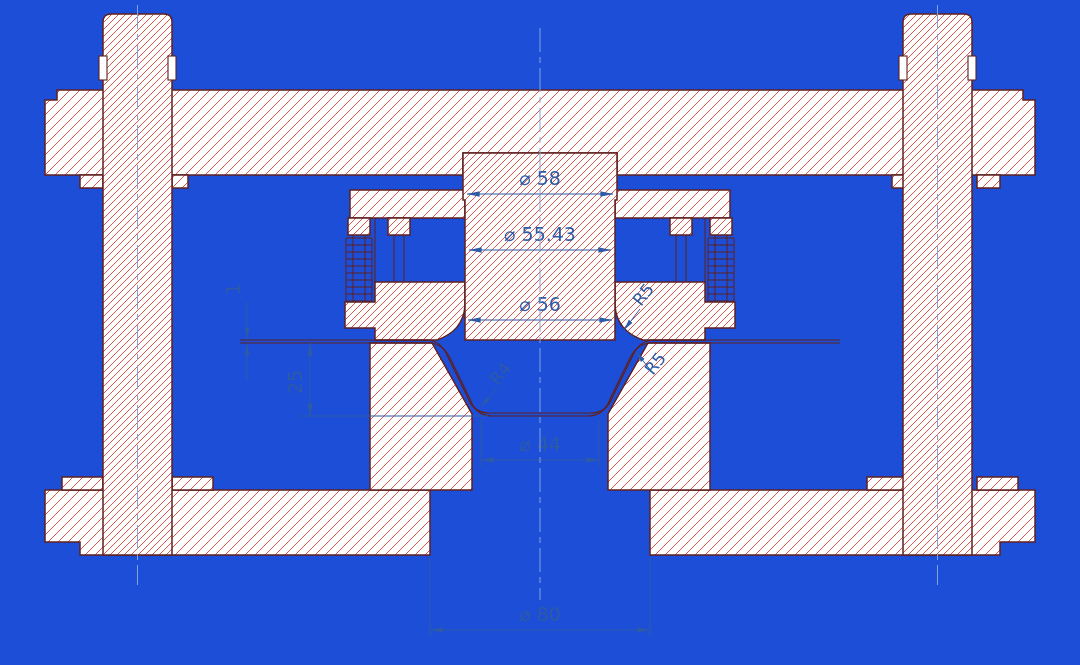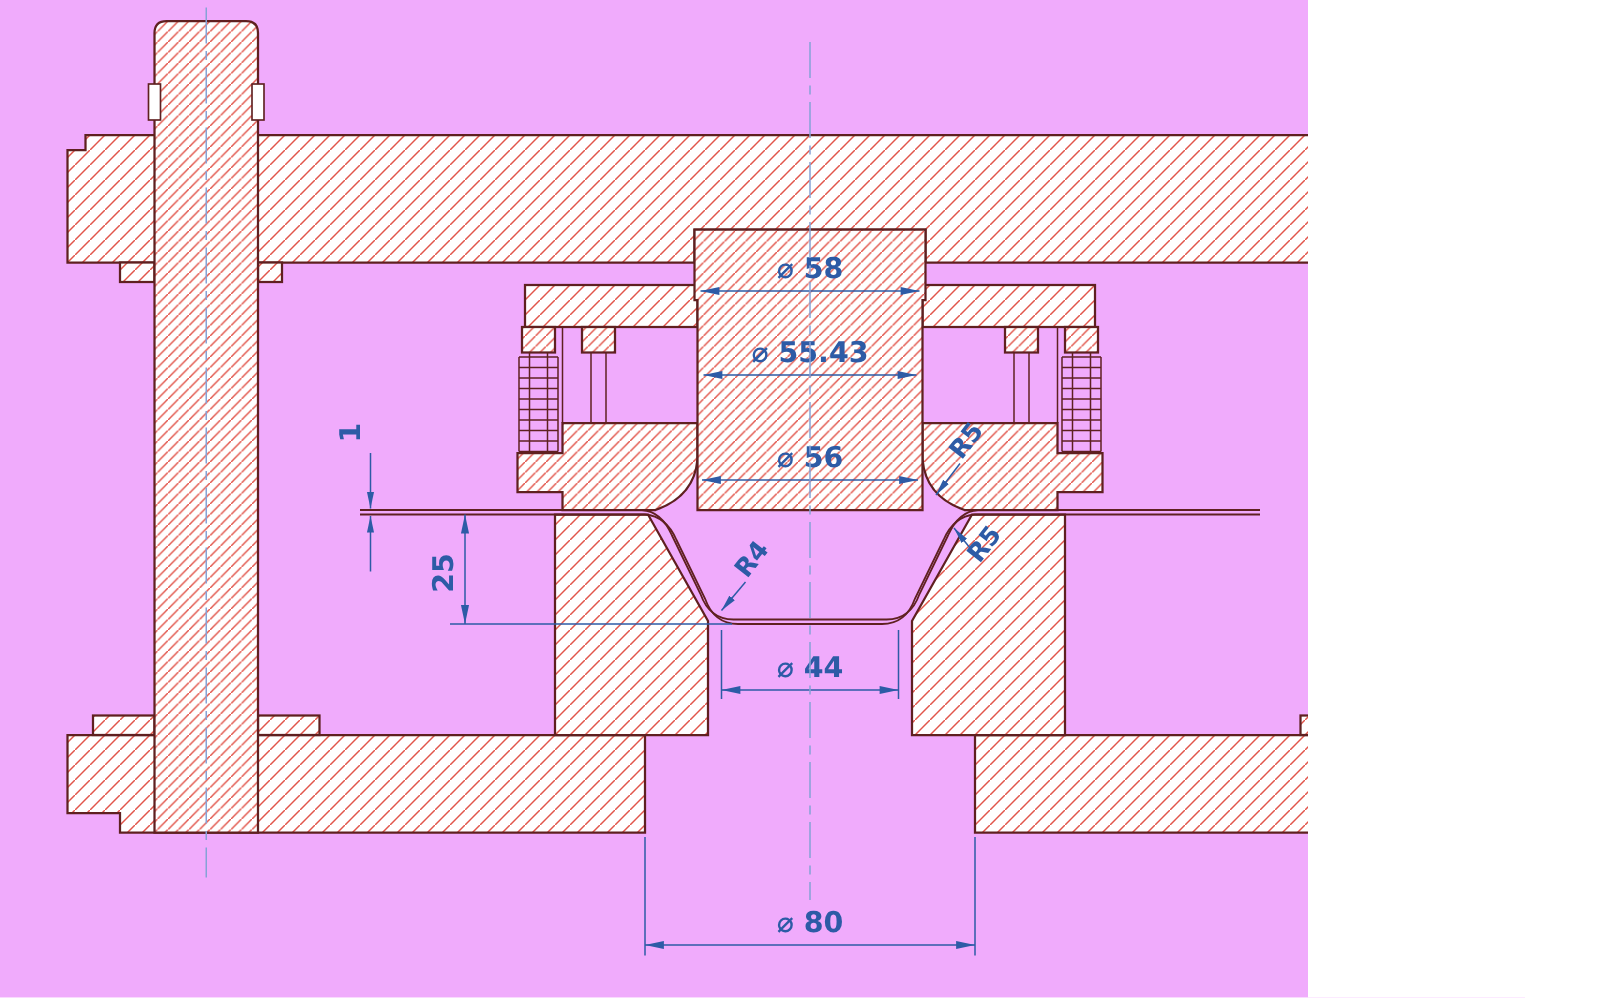--- a/index.html
+++ b/index.html
@@ -1,17 +1,17 @@
 <!DOCTYPE html>
 <html><head>
 <meta charset="utf-8">
 <style>
   html,body{margin:0;padding:0;background:#ffffff;}
-  .stage{width:872px;height:665px;position:relative;background:#f0abfc;overflow:hidden;
-         font-family:"DejaVu Sans",sans-serif;font-weight:bold;}
+  .stage{width:1080px;height:665px;position:relative;background:#1d4ed8;overflow:hidden;
+         font-family:"DejaVu Sans",sans-serif;}
   svg{display:block;}
   .part{stroke:#5f2020;stroke-width:1.5;stroke-linejoin:miter;}
   .hA{fill:url(#hatchA);}
   .hB{fill:url(#hatchB);}
   .white{fill:#ffffff;stroke:#5f2020;stroke-width:1.1;}
   .edge{stroke:#5f2020;stroke-width:1.2;fill:none;}
   .thin{stroke:#5f2020;stroke-width:1;fill:none;}
   .dim{stroke:#2d5ba6;stroke-width:1;fill:none;}
   .dimtxt{fill:#2d5ba6;font-size:19px;font-family:"DejaVu Sans",sans-serif;}
   .radtxt{fill:#2d5ba6;font-size:17px;font-family:"DejaVu Sans",sans-serif;}

